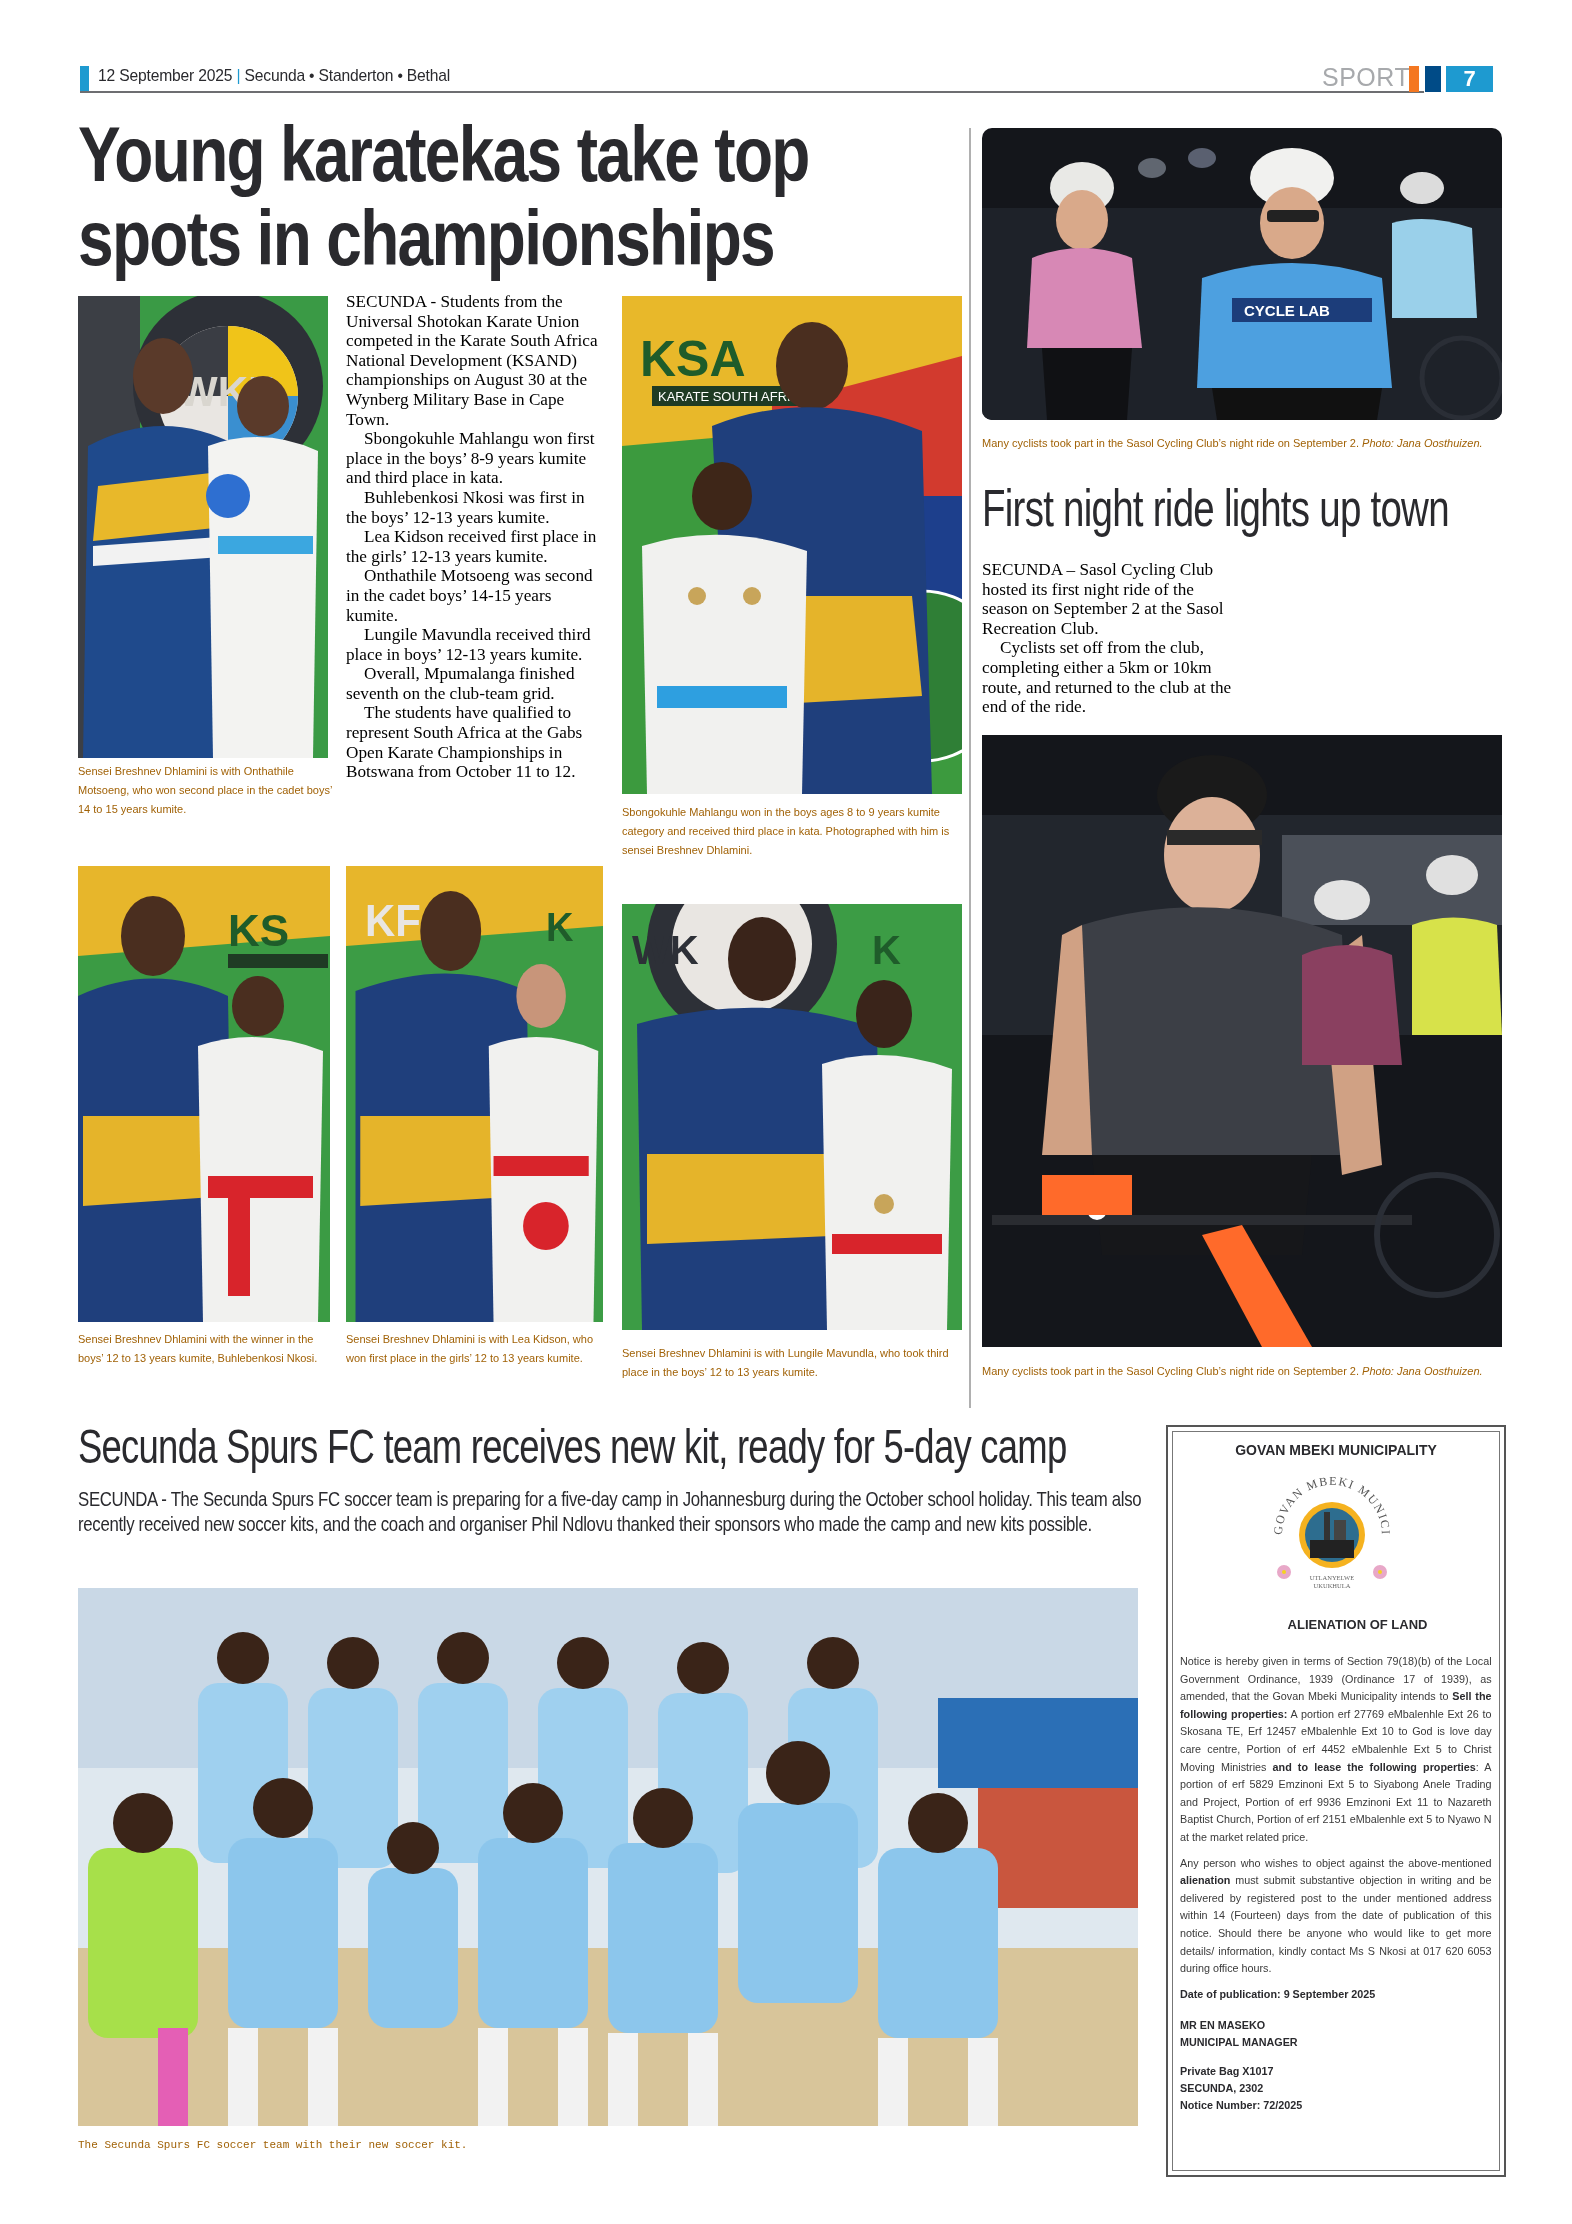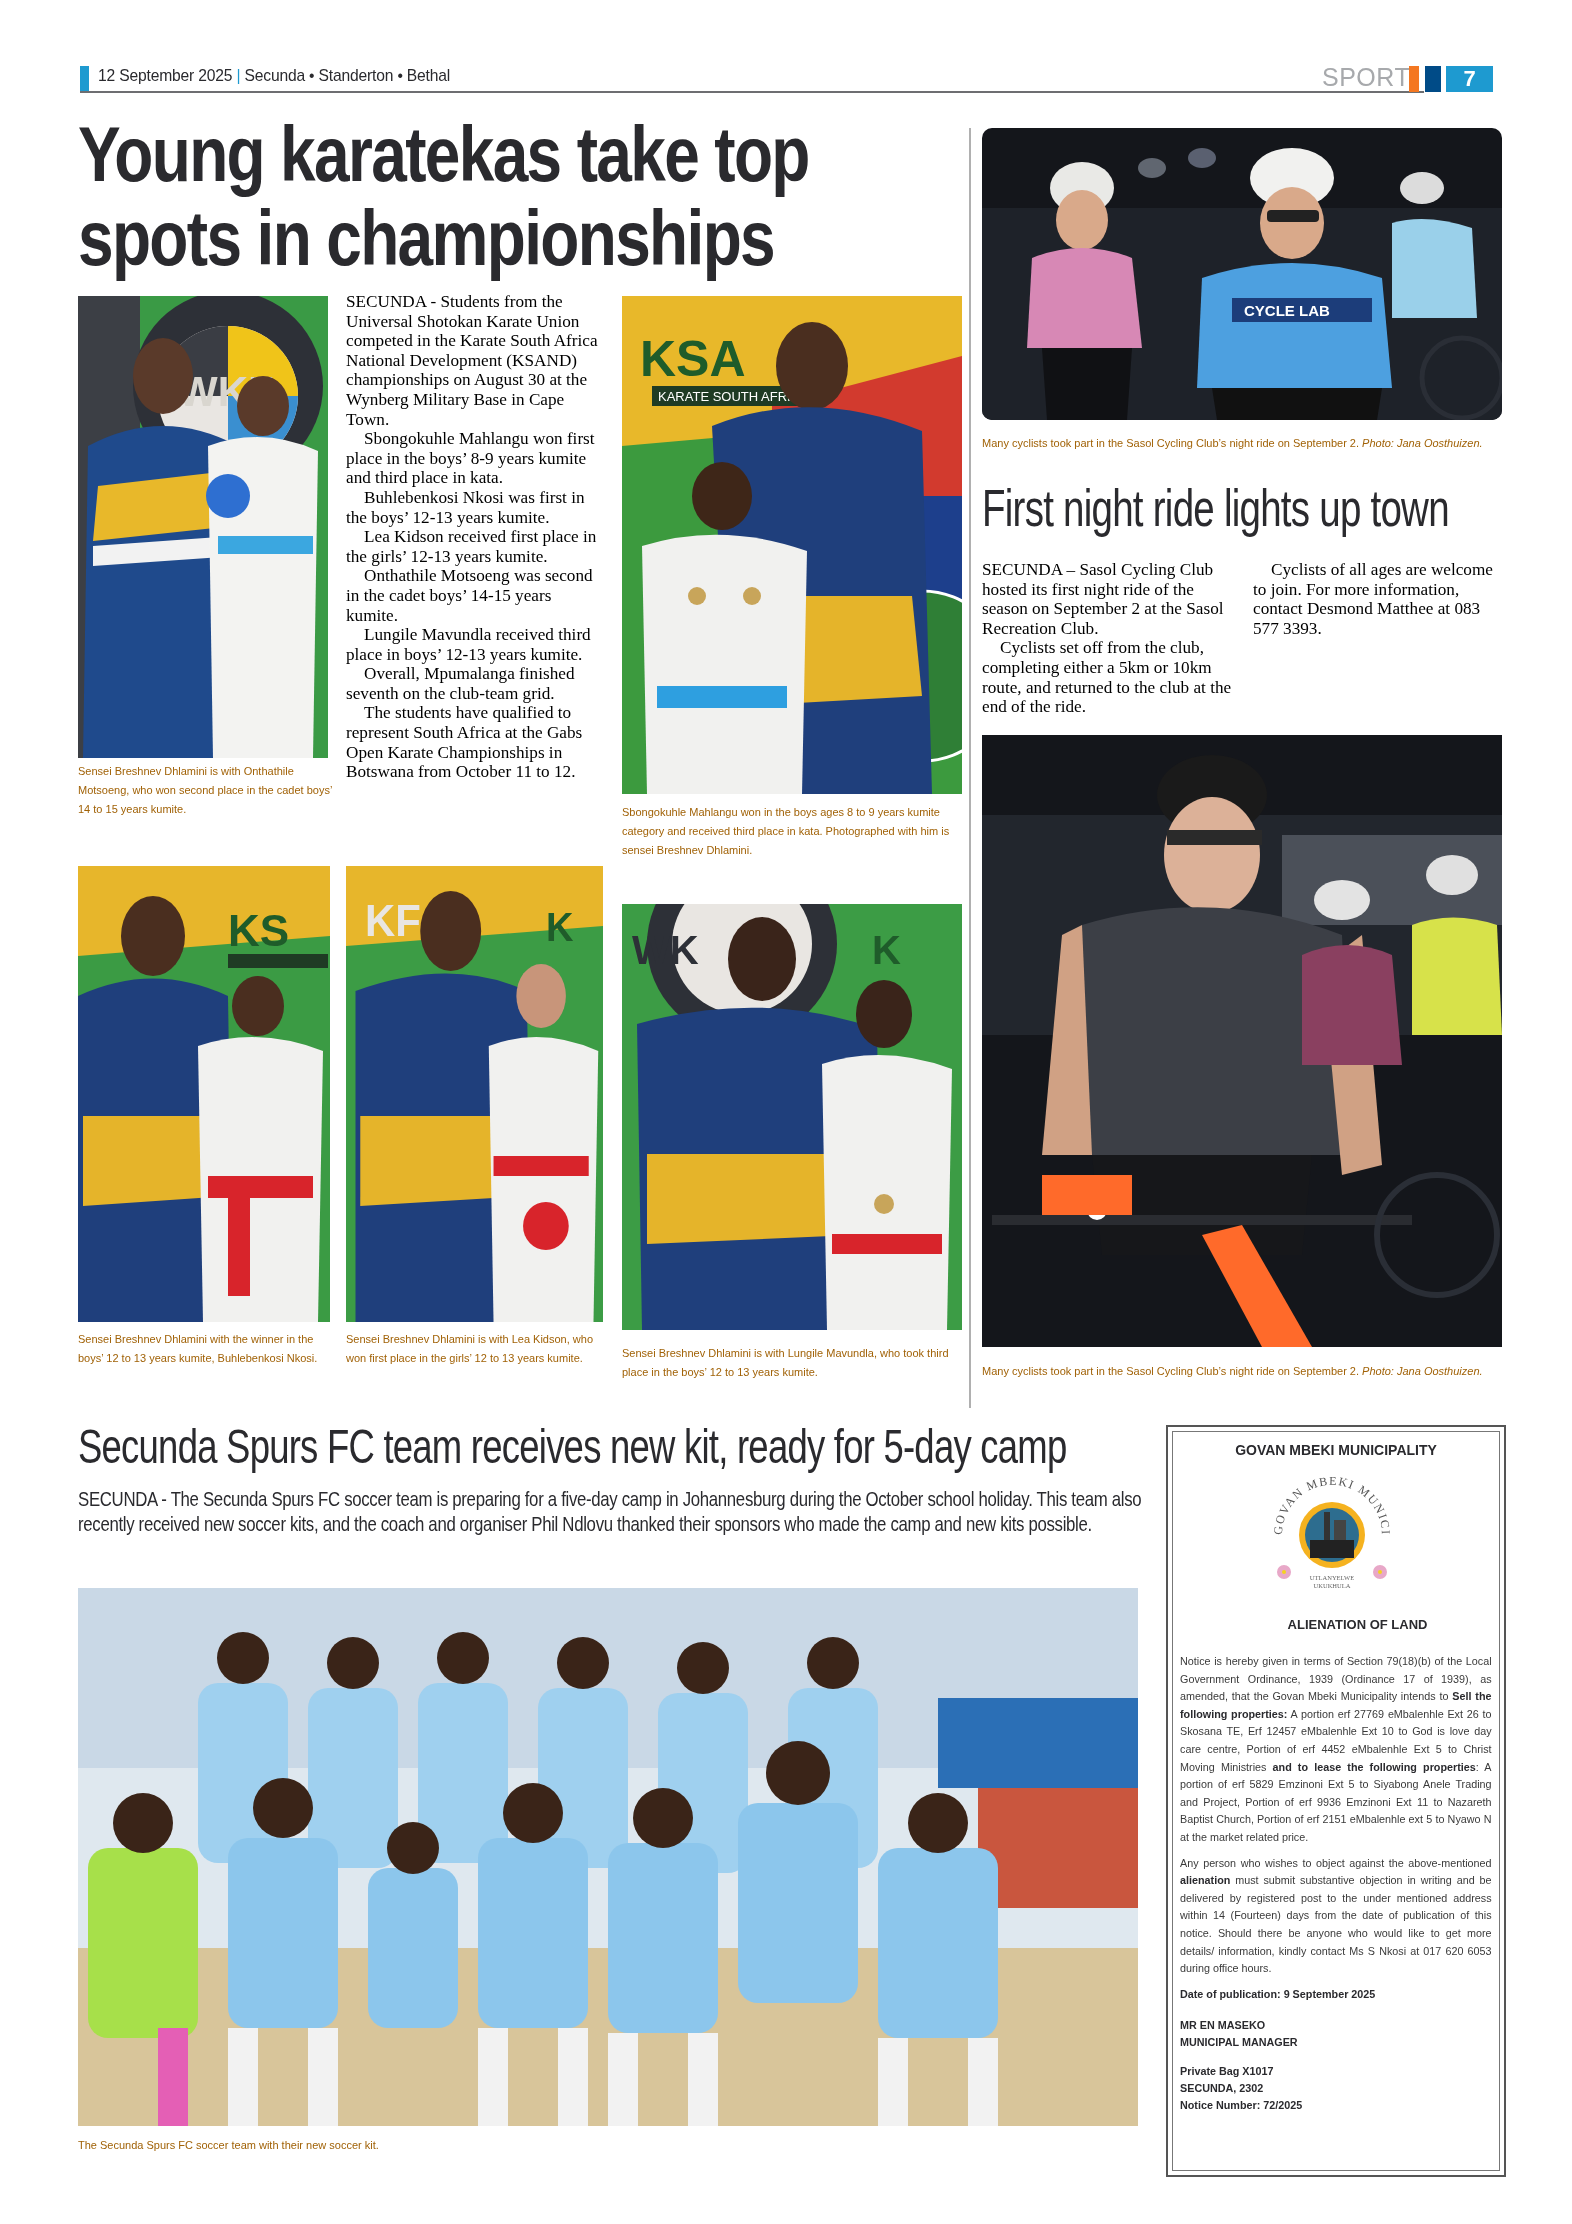--- a/index.html
+++ b/index.html
@@ -205,21 +205,20 @@
   <i>Photo: Jana Oosthuizen.</i>
 </div>
 
 <div class="abs hl-cond" style="left:982px;top:478px;font-size:52px;line-height:60px;transform:scaleX(0.74);letter-spacing:-1px;">First night ride lights up town</div>
 
 <div class="abs body-serif" style="left:982px;top:560px;width:250px;">
   <p class="first">SECUNDA – Sasol Cycling Club hosted its first night ride of the season on September 2 at the Sasol Recreation Club.</p>
   <p>Cyclists set off from the club, completing either a 5km or 10km route, and returned to the club at the end of the ride.</p>
 </div>
 <div class="abs body-serif" style="left:1253px;top:560px;width:250px;">
-  <p>Cyclists of all ages are welcome to join. For more information, contact Desmond Matthee at 083 577 3393.</p>
 </div>
 
 <div class="abs photo" style="left:982px;top:735px;width:520px;height:612px;">
   <svg viewBox="0 0 520 612" preserveAspectRatio="none">
     <rect width="520" height="612" fill="#14161b"></rect>
     <rect x="0" y="80" width="520" height="220" fill="#22262d"></rect>
     <rect x="300" y="100" width="220" height="90" fill="#4b5059"></rect>
     <ellipse cx="230" cy="60" rx="55" ry="40" fill="#1a1a1a"></ellipse>
     <ellipse cx="230" cy="120" rx="48" ry="58" fill="#dcb198"></ellipse>
     <rect x="185" y="95" width="95" height="15" fill="#2a2a2a"></rect>
@@ -295,21 +294,21 @@
       <rect x="400" y="440" width="30" height="98"></rect>
         <rect x="480" y="440" width="30" height="98"></rect>
       <rect x="530" y="445" width="30" height="93"></rect>
         <rect x="610" y="445" width="30" height="93"></rect>
       <rect x="800" y="450" width="30" height="88"></rect>
         <rect x="890" y="450" width="30" height="88"></rect>
     </g>
     <rect x="80" y="440" width="30" height="98" fill="#e45fb5"></rect>
   </svg>
 </div>
-<div class="abs caption" style="left:78px;top:2136px;width:1060px;">The Secunda Spurs FC soccer team with their new soccer kit.</div>
+<div class="abs caption" style="left:78px;top:2136px;width:1060px;font-family:Liberation Mono, monospace;">The Secunda Spurs FC soccer team with their new soccer kit.</div>
 
 <div class="abs notice-outer"></div>
 <div class="abs notice-inner"></div>
 <div class="abs notice-title">GOVAN MBEKI MUNICIPALITY</div>
 
 <div class="abs" style="left:1262px;top:1460px;width:140px;height:135px;">
   <svg viewBox="0 0 140 135" width="140" height="135">
     <defs>
       <path id="ring" d="M20 75 A50 50 0 1 1 120 75"></path>
     </defs>

